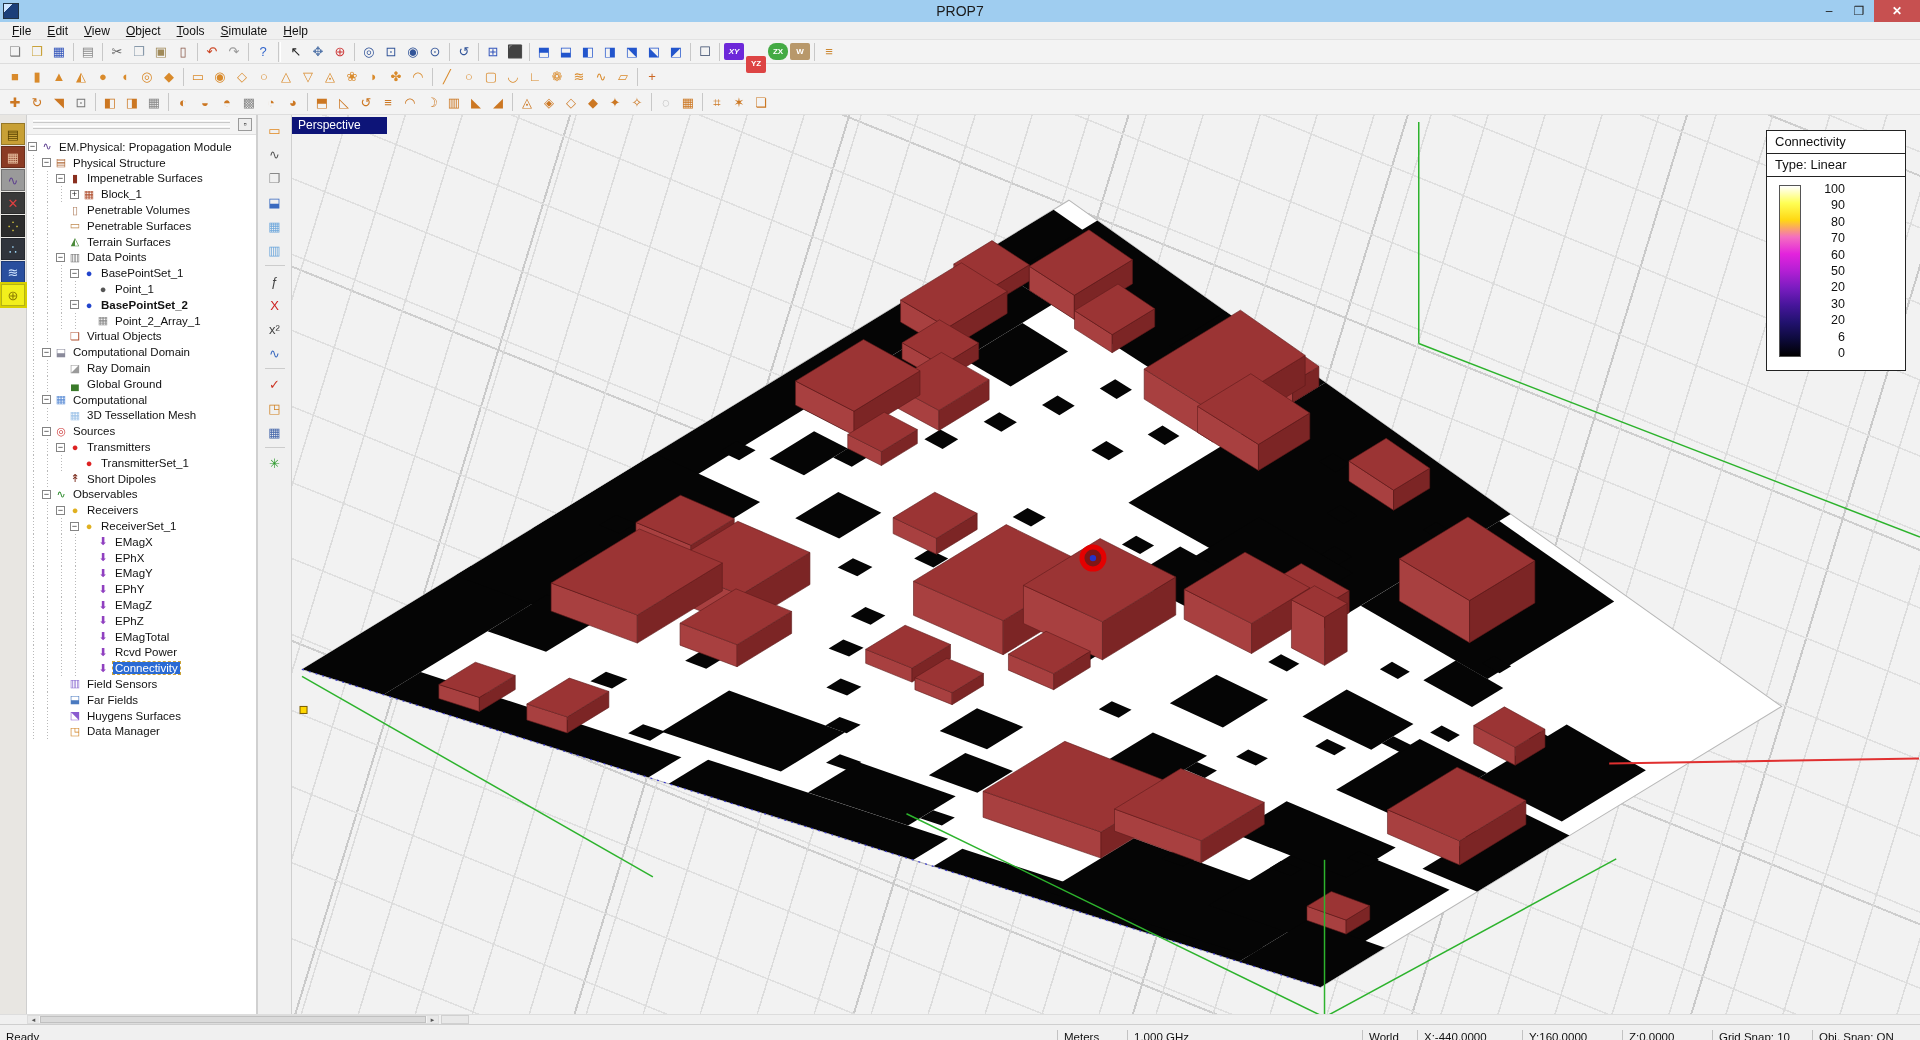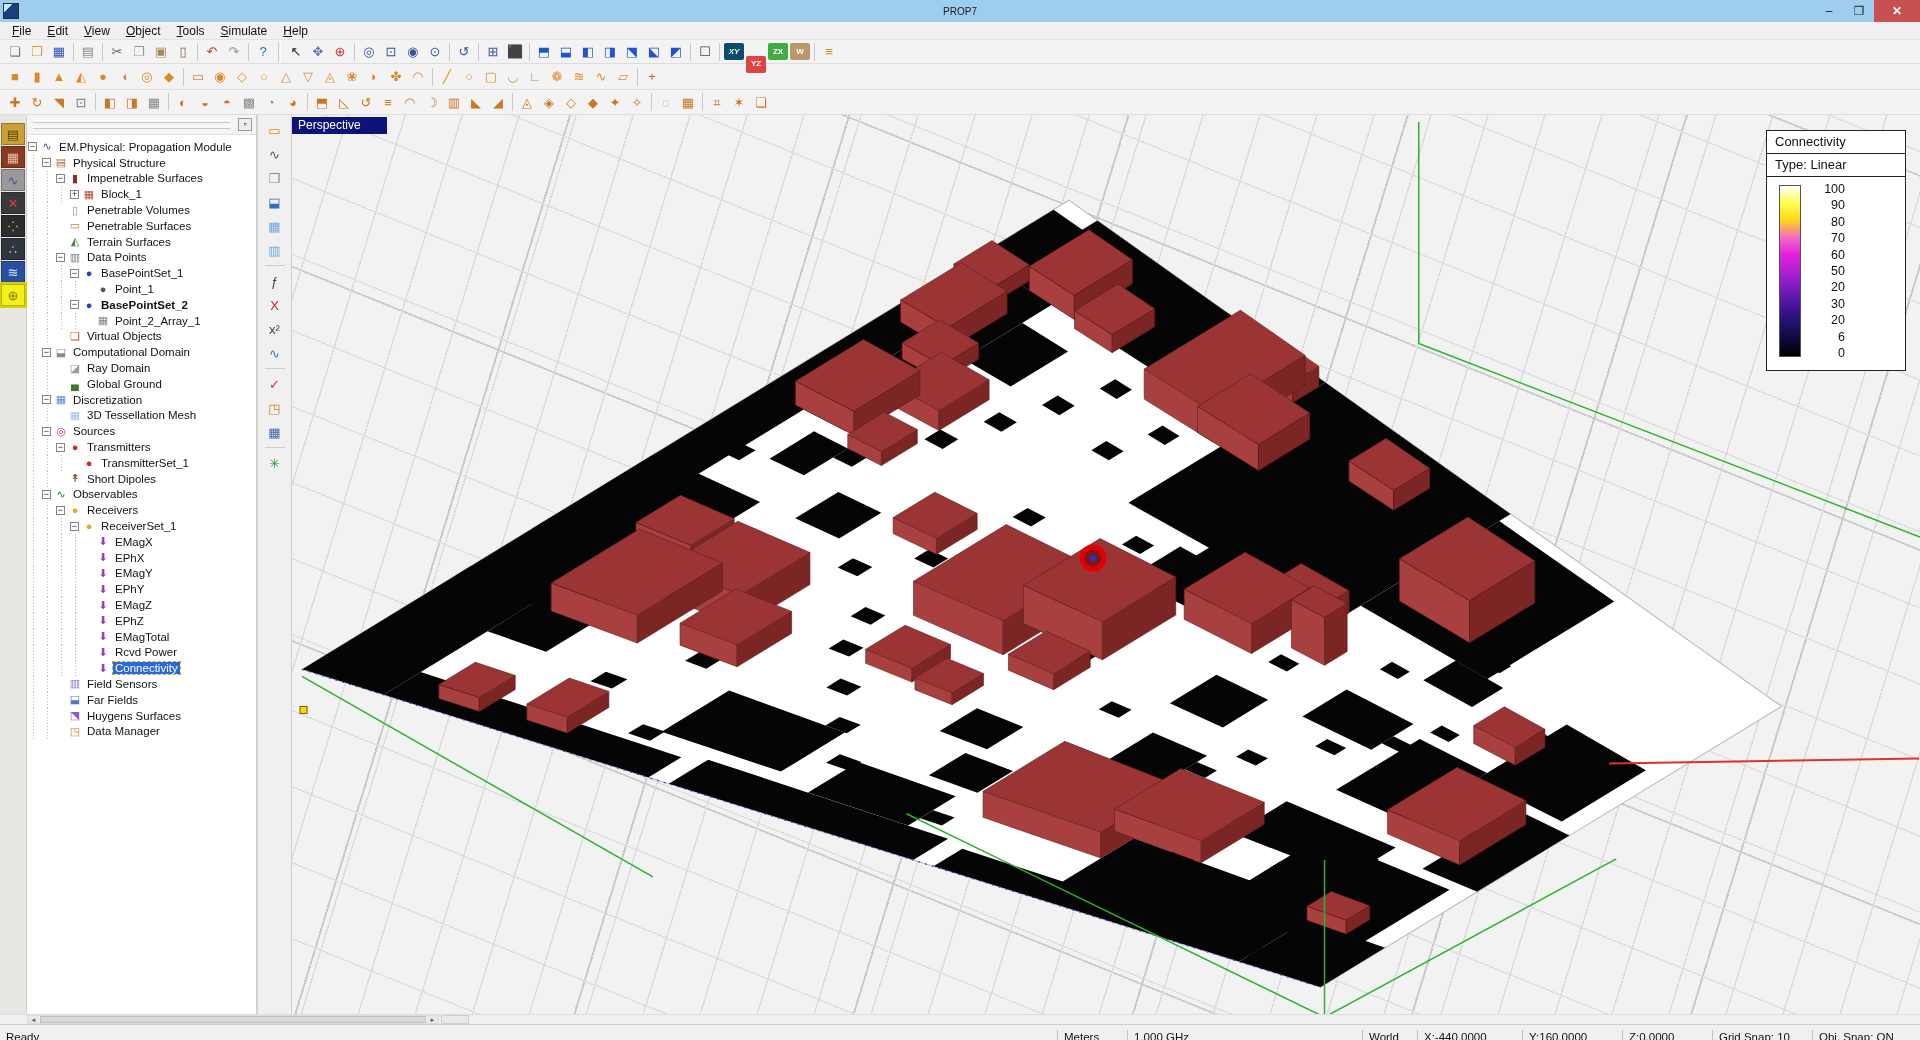--- a/index.html
+++ b/index.html
@@ -1,21 +1,21 @@
 <!DOCTYPE html>
 <html><head>
 <meta charset="utf-8">
 <style>
   html,body{margin:0;padding:0;width:1920px;height:1040px;overflow:hidden;
     font-family:"Liberation Sans",sans-serif;background:#f0f0f0;font-size:12px;color:#111;}
   *{box-sizing:border-box;}
   
   .titlebar{height:22px;background:#9fcdf0;display:flex;align-items:center;position:relative;}
   .appicon{width:16px;height:16px;margin-left:3px;background:linear-gradient(135deg,#cfe6ff 0 30%,#1b3f7a 30% 100%);border:1px solid #234;}
-  .title{position:absolute;left:0;right:0;text-align:center;font-size:10px;color:#1a1a1a;}
+  .title{position:absolute;left:0;right:0;text-align:center;font-size:14px;color:#1a1a1a;}
   .wctrl{margin-left:auto;display:flex;height:22px;position:relative;}
   .wbtn{width:30px;height:22px;display:flex;align-items:center;justify-content:center;font-size:12px;color:#222;}
   .wbtn.close{width:46px;background:#c75050;color:#fff;font-weight:bold;}
   
   .menubar{height:18px;background:#f0f0f0;display:flex;align-items:center;padding-left:4px;border-bottom:1px solid #e2e2e2;}
   .menu-item{display:inline-block;padding:1px 8px;font-size:12px;}
   .menu-item::first-letter{text-decoration:underline;}
   
   .toolbar{display:flex;align-items:center;background:#f3f3f3;border-bottom:1px solid #ddd;padding-left:4px;}
   .tb1{height:24px;} .tb2{height:26px;} .tb3{height:25px;}
@@ -130,23 +130,23 @@
     <span class="tbtn" style="color: rgb(34, 85, 204);">⬒</span>
     <span class="tbtn" style="color: rgb(34, 85, 204);">⬓</span>
     <span class="tbtn" style="color: rgb(34, 85, 204);">◧</span>
     <span class="tbtn" style="color: rgb(34, 85, 204);">◨</span>
     <span class="tbtn" style="color: rgb(34, 85, 204);">⬔</span>
     <span class="tbtn" style="color: rgb(34, 85, 204);">⬕</span>
     <span class="tbtn" style="color: rgb(34, 85, 204);">◩</span>
     <div class="tsep"></div>
     <span class="tbtn" style="color: rgb(51, 68, 102);">☐</span>
     <div class="tsep"></div>
-    <span class="tbtn tiny" style="color: rgb(255, 255, 255); background: #0c4a6e; font-style: italic;">XY</span>
+    <span class="tbtn tiny" style="color: rgb(255, 255, 255); background: #6d28d9; font-style: italic;">XY</span>
     <span class="tbtn tiny" style="color: rgb(255, 255, 255); background: rgb(221, 68, 68); margin-top: 25px;">YZ</span>
-    <span class="tbtn tiny" style="color: rgb(255, 255, 255); background: rgb(68, 170, 68);">ZX</span>
+    <span class="tbtn tiny" style="color: rgb(255, 255, 255); background: rgb(68, 170, 68); border-radius: 8px;">ZX</span>
     <span class="tbtn tiny" style="color: rgb(255, 255, 255); background: rgb(184, 152, 106);">W</span>
     <div class="tsep"></div>
     <span class="tbtn" style="color: rgb(204, 136, 51);">≡</span>
   </div>
 <div class="toolbar tb2">
     <span class="tbtn" style="color: rgb(217, 138, 43);">■</span>
     <span class="tbtn" style="color: rgb(217, 138, 43);">▮</span>
     <span class="tbtn" style="color: rgb(217, 138, 43);">▲</span>
     <span class="tbtn" style="color: rgb(217, 138, 43);">◭</span>
     <span class="tbtn" style="color: rgb(217, 138, 43);">●</span>
@@ -351,21 +351,21 @@
           <span class="guide"></span>
           <span class="guide"></span>
           <span class="noexp"></span>
           <span class="ticon" style="color: rgb(58, 122, 42);">▄</span>
           <span class="tlabel">Global Ground</span>
         </div>
         <div class="trow">
           <span class="guide"></span>
           <span class="expbox">−</span>
           <span class="ticon" style="color: rgb(91, 141, 214);">▦</span>
-          <span class="tlabel">Discretization</span>
+          <span class="tlabel">Computational</span>
         </div>
         <div class="trow">
           <span class="guide"></span>
           <span class="guide"></span>
           <span class="noexp"></span>
           <span class="ticon" style="color: rgb(158, 195, 232);">▦</span>
           <span class="tlabel">3D Tessellation Mesh</span>
         </div>
         <div class="trow">
           <span class="guide"></span>

